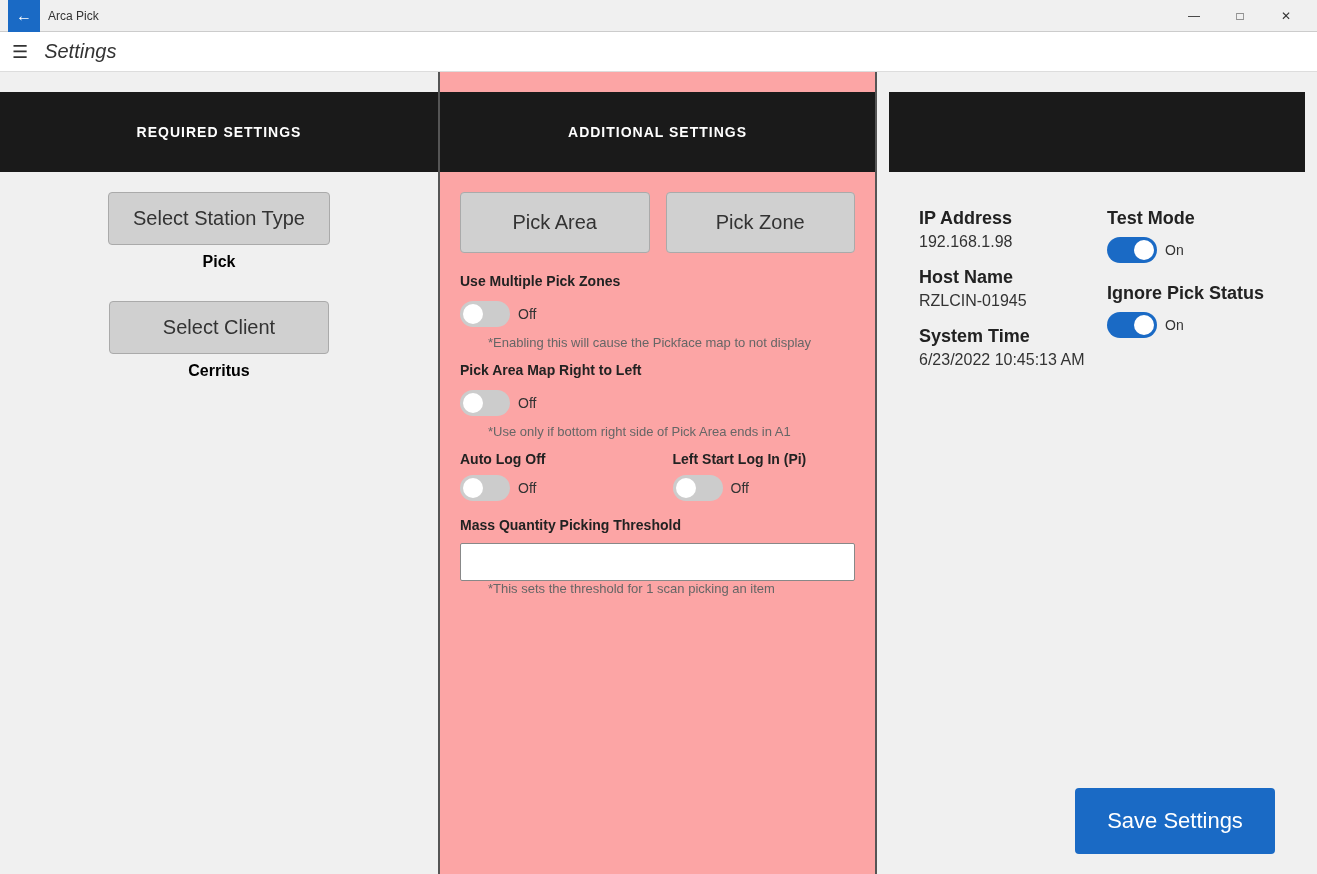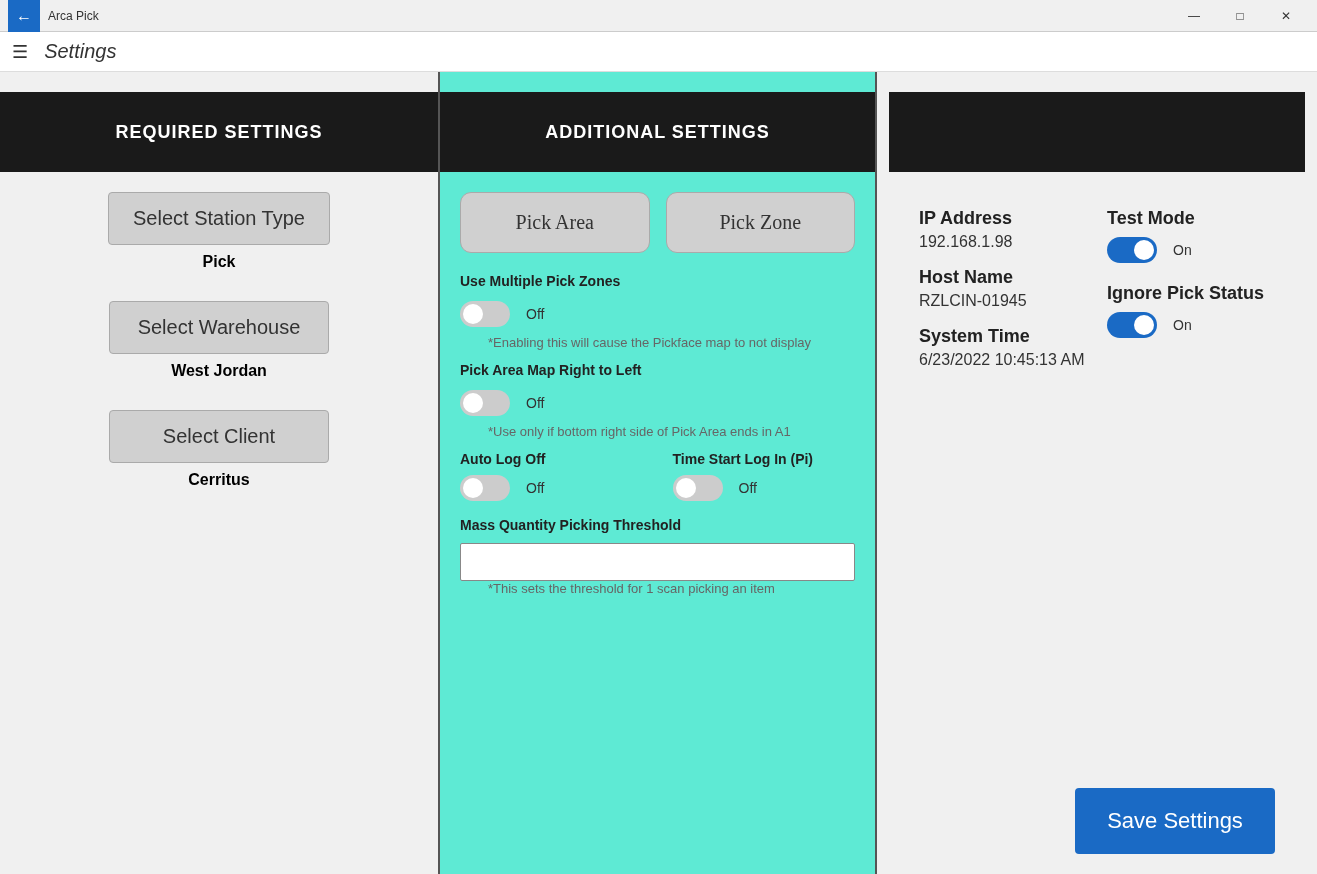--- a/index.html
+++ b/index.html
@@ -36,21 +36,21 @@
 
     
     .panel-required {
       width: 440px; min-width: 440px; background: #f0f0f0;
       border-right: 2px solid #555; display: flex; flex-direction: column; align-items: center;
       padding: 20px;
     }
 
     
     .panel-additional {
-      flex: 1; background: #5eead4;
+      flex: 1; background: #fca5a5;
       border-right: 2px solid #555;
       display: flex; flex-direction: column;
       padding: 20px;
     }
 
     
     .panel-right {
       width: 440px; min-width: 440px; background: #f0f0f0;
       display: flex; flex-direction: column;
       padding: 20px 42px;
@@ -74,21 +74,21 @@
       background: #d0d0d0; border: 1px solid #aaa;
       border-radius: 4px; padding: 14px 24px;
       font-size: 20px; cursor: pointer; min-width: 220px;
       text-align: center; color: #333; font-weight: 400;
     }
 
     .selector-group { margin-bottom: 30px; text-align: center; }
     .selector-label { font-size: 16px; font-weight: 700; margin-top: 8px; }
 
     
-    .toggle-container { display: flex; align-items: center; gap: 16px; margin: 8px 0; }
+    .toggle-container { display: flex; align-items: center; gap: 8px; margin: 8px 0; }
     .toggle {
       position: relative; width: 50px; height: 26px;
       background: #ccc; border-radius: 13px; cursor: pointer;
       transition: background 0.2s;
     }
     .toggle.on { background: #1a6ac5; }
     .toggle-knob {
       position: absolute; top: 3px; left: 3px;
       width: 20px; height: 20px; background: white;
       border-radius: 50%; transition: left 0.2s;
@@ -96,22 +96,22 @@
     .toggle.on .toggle-knob { left: 27px; }
     .toggle-label { font-size: 14px; color: #333; }
 
     .setting-label { font-size: 14px; font-weight: 700; margin-bottom: 4px; color: #222; }
     .setting-hint { font-size: 13px; color: #666; margin-bottom: 12px; margin-left: 28px; }
 
     
     .pick-buttons { display: flex; gap: 16px; margin-bottom: 20px; }
     .btn-pick {
       flex: 1; background: #d0d0d0; border: 1px solid #aaa;
-      border-radius: 11px; padding: 18px; font-size: 20px;
-      cursor: pointer; text-align: center; color: #333; font-family: Liberation Serif, serif;
+      border-radius: 4px; padding: 18px; font-size: 20px;
+      cursor: pointer; text-align: center; color: #333;
     }
 
     
     .two-col { display: flex; gap: 30px; align-items: flex-start; margin-bottom: 8px; }
     .col-half { flex: 1; }
 
     
     .text-input {
       width: 100%; padding: 10px 12px; font-size: 14px;
       border: 1px solid #888; background: white; border-radius: 2px;
@@ -126,21 +126,21 @@
     .right-col { flex: 1; }
 
     .save-btn {
       background: #1a6ac5; color: white; border: none;
       padding: 20px 30px; font-size: 22px; cursor: pointer;
       border-radius: 4px; margin-top: auto; align-self: flex-end;
       min-width: 200px;
     }
 
     .section-header-text {
-      color: white; font-size: 18px; font-weight: 700; letter-spacing: 1px;
+      color: white; font-size: 14px; font-weight: 700; letter-spacing: 1px;
     }
   </style>
 </head>
 <body>
 
 <div class="titlebar">
   <button class="titlebar-back">
     <span>←</span>
   </button>
   <span class="titlebar-title">Arca Pick</span>
@@ -161,24 +161,20 @@
   <div class="panel-required">
     <div class="headers-row">
       <span class="section-header-text">REQUIRED SETTINGS</span>
     </div>
 
     <div class="selector-group">
       <button class="btn-selector">Select Station Type</button>
       <div class="selector-label">Pick</div>
     </div>
 
-    <div class="selector-group">
-      <button class="btn-selector">Select Warehouse</button>
-      <div class="selector-label">West Jordan</div>
-    </div>
 
     <div class="selector-group">
       <button class="btn-selector">Select Client</button>
       <div class="selector-label">Cerritus</div>
     </div>
   </div>
 
   <div class="panel-additional">
     <div class="headers-row">
       <span class="section-header-text">ADDITIONAL SETTINGS</span>
@@ -211,21 +207,21 @@
       <div class="col-half">
         <div class="setting-label">Auto Log Off</div>
         <div class="toggle-container">
           <div class="toggle">
             <div class="toggle-knob"></div>
           </div>
           <span class="toggle-label">Off</span>
         </div>
       </div>
       <div class="col-half">
-        <div class="setting-label">Time Start Log In (Pi)</div>
+        <div class="setting-label">Left Start Log In (Pi)</div>
         <div class="toggle-container">
           <div class="toggle">
             <div class="toggle-knob"></div>
           </div>
           <span class="toggle-label">Off</span>
         </div>
       </div>
     </div>
 
     <div class="setting-label">Mass Quantity Picking Threshold</div>

